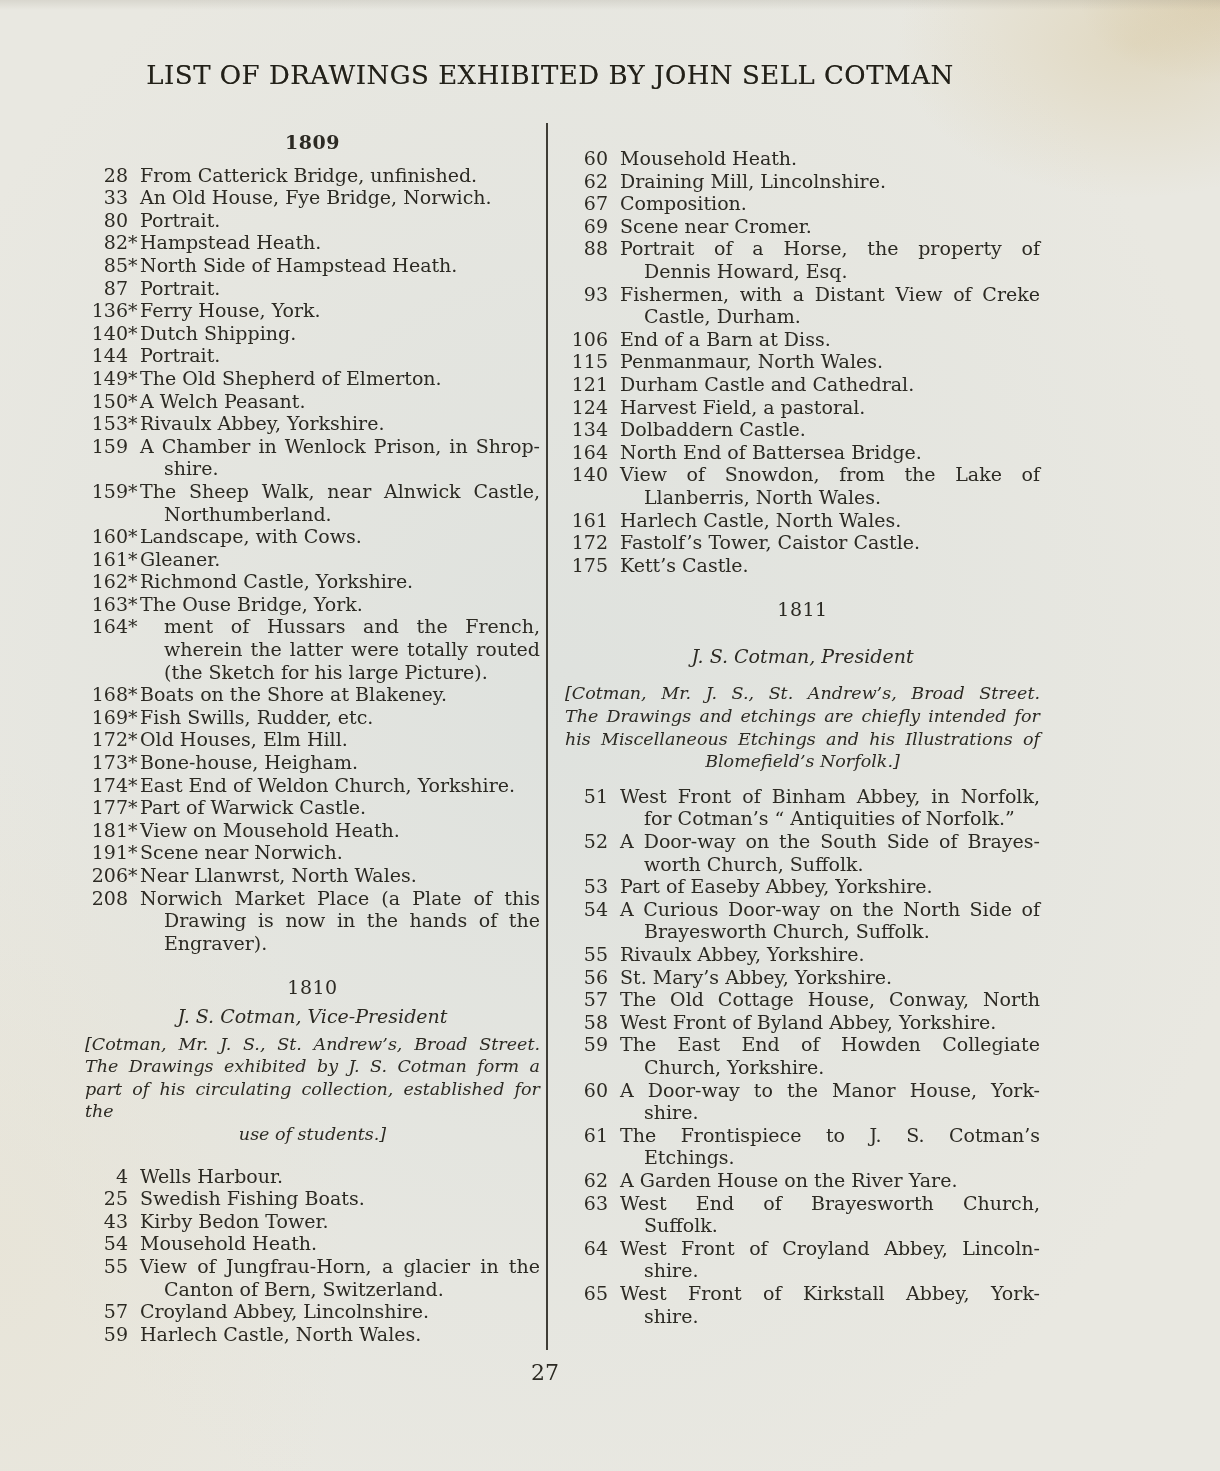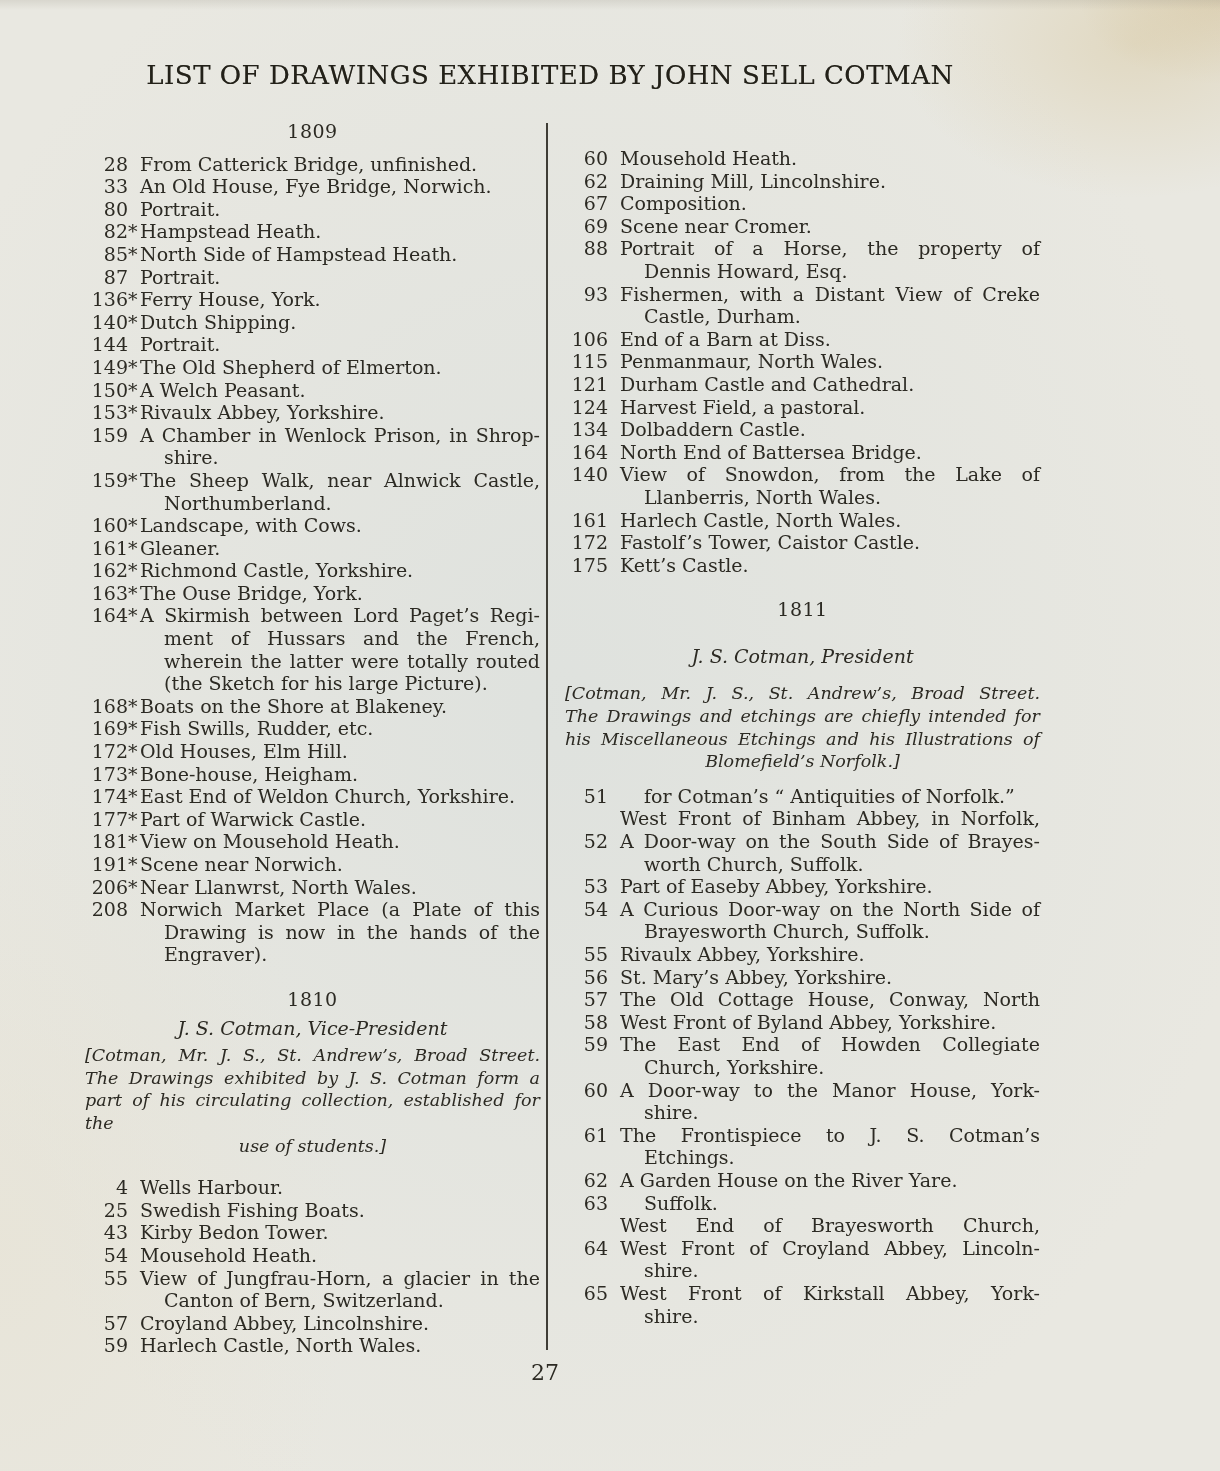--- a/index.html
+++ b/index.html
@@ -29,21 +29,21 @@
     position:absolute; left:85px; top:120px; width:955px;
     font-size:19px; line-height:22.6px;
     font-feature-settings:"onum";
   }
   .col { position:absolute; top:0; }
   .col-left  { left:0;    width:455px; }
   .col-right { left:480px; width:475px; }
 
   .block-year { text-align:center; letter-spacing:0.5px; margin:22px 0 6px; }
   .col-right .block-year { }
-  .col-left .block-year:first-child { margin-top:0; margin-bottom:10px; }
+  .col-left .block-year:first-child { margin-top:11px; margin-bottom:10px;font-weight:bold; }
 
   .block-subtitle { text-align:center; font-style:italic; margin:0 0 5px; }
   .col-right .block-subtitle { margin-bottom:15px;margin-top:24px; }
 
   .block-note { font-style:italic; font-size:17.5px; }
   .col-left  .block-note { margin-bottom:19px; }
   .col-right .block-note { margin-bottom:12px; }
   .note-line { text-align:justify; text-align-last:justify; }
   .note-line.last { text-align-last:center; }
 
@@ -182,21 +182,20 @@
           </div>
           <div class="entry">
             <span class="entry-num"><span>163</span><span class="entry-star">*</span></span>
             <div class="entry-text">
               <div class="eline last">The Ouse Bridge, York.</div>
             </div>
           </div>
           <div class="entry">
             <span class="entry-num"><span>164</span><span class="entry-star">*</span></span>
             <div class="entry-text">
-              <div class="eline">A Skirmish between Lord Paget’s Regi-</div>
               <div class="eline cont">ment of Hussars and the French,</div>
               <div class="eline cont">wherein the latter were totally routed</div>
               <div class="eline last cont">(the Sketch for his large Picture).</div>
             </div>
           </div>
           <div class="entry">
             <span class="entry-num"><span>168</span><span class="entry-star">*</span></span>
             <div class="entry-text">
               <div class="eline last">Boats on the Shore at Blakeney.</div>
             </div>
@@ -419,22 +418,22 @@
         <div class="block-note">
           <div class="note-line">[Cotman, Mr. J. S., St. Andrew’s, Broad Street.</div>
           <div class="note-line">The Drawings and etchings are chiefly intended for</div>
           <div class="note-line">his Miscellaneous Etchings and his Illustrations of</div>
           <div class="note-line last">Blomefield’s Norfolk.]</div>
         </div>
         <div class="block-entries">
           <div class="entry">
             <span class="entry-num"><span>51</span></span>
             <div class="entry-text">
+              <div class="eline">West Front of Binham Abbey, in Norfolk,</div>
               <div class="eline last cont">for Cotman’s “ Antiquities of Norfolk.”</div>
-              <div class="eline">West Front of Binham Abbey, in Norfolk,</div>
             </div>
           </div>
           <div class="entry">
             <span class="entry-num"><span>52</span></span>
             <div class="entry-text">
               <div class="eline">A Door-way on the South Side of Brayes-</div>
               <div class="eline last cont">worth Church, Suffolk.</div>
             </div>
           </div>
           <div class="entry">
@@ -497,22 +496,22 @@
           </div>
           <div class="entry">
             <span class="entry-num"><span>62</span></span>
             <div class="entry-text">
               <div class="eline last">A Garden House on the River Yare.</div>
             </div>
           </div>
           <div class="entry">
             <span class="entry-num"><span>63</span></span>
             <div class="entry-text">
+              <div class="eline">West End of Brayesworth Church,</div>
               <div class="eline last cont">Suffolk.</div>
-              <div class="eline">West End of Brayesworth Church,</div>
             </div>
           </div>
           <div class="entry">
             <span class="entry-num"><span>64</span></span>
             <div class="entry-text">
               <div class="eline">West Front of Croyland Abbey, Lincoln-</div>
               <div class="eline last cont">shire.</div>
             </div>
           </div>
           <div class="entry">

